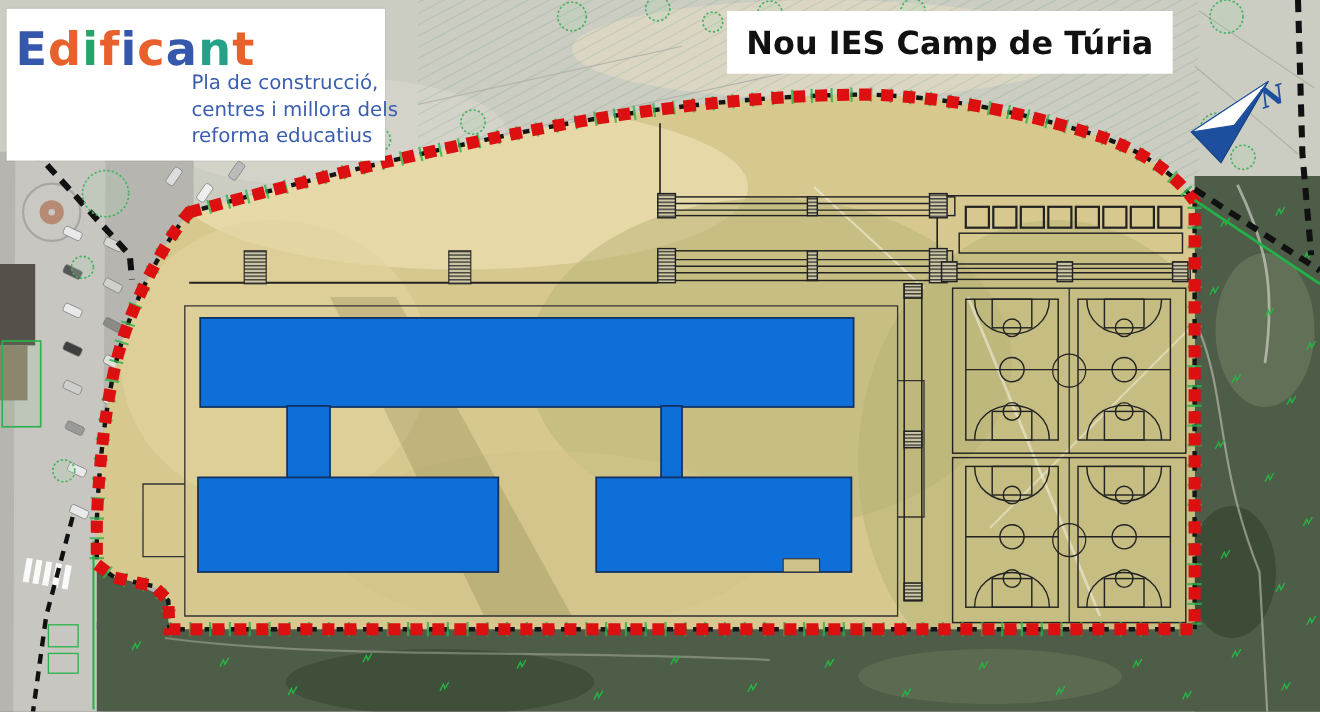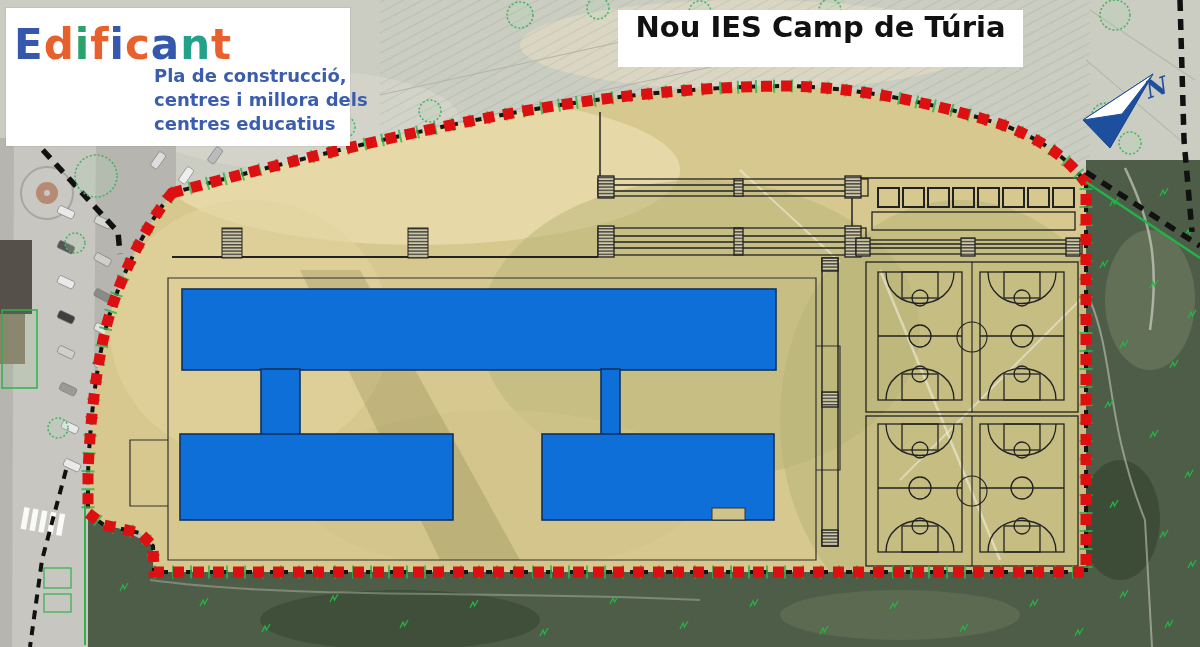--- a/index.html
+++ b/index.html
@@ -10,25 +10,25 @@
   }
   #map-svg{position:absolute;left:0;top:0;}
   .overlay-box{position:absolute;background:#ffffff;}
   #logo-box{left:6px;top:8px;width:344px;height:138px;box-shadow:0 0 0 1px rgba(0,0,0,0.05);}
   #logo-text{
     position:absolute;left:8px;top:12px;font-size:42px;font-weight:bold;
     letter-spacing:1px;font-family:"DejaVu Sans","Liberation Sans",sans-serif;
   }
   #logo-text span{display:inline-block;}
   #logo-subtitle{
-    position:absolute;left:148px;top:56px;width:220px;
-    color:#3a5dae;font-size:18px;line-height:24px;font-weight:bold;
+    position:absolute;left:168px;top:56px;width:220px;
+    color:#3a5dae;font-size:18px;line-height:24px;font-weight:normal;
     font-family:"DejaVu Sans","Liberation Sans",sans-serif;
   }
-  #title-box{left:618px;top:10px;width:405px;height:57px;display:flex;justify-content:center;}
+  #title-box{left:661px;top:10px;width:405px;height:57px;display:flex;align-items:center;justify-content:center;}
   #title-text{
     font-size:29px;font-weight:bold;color:#111;white-space:nowrap;
     font-family:"DejaVu Sans","Liberation Sans",sans-serif;
   }
 </style>
 </head>
 <body>
 
 <div id="stage">
 
@@ -305,21 +305,21 @@
     <polygon points="1153,74 1122,114 1083,120" fill="#ffffff" stroke="#1d4f9e" stroke-width="1"></polygon>
     <text x="1146" y="98" font-family="DejaVu Serif, serif" font-style="italic" font-weight="bold" font-size="24" fill="#1d4f9e" transform="rotate(-18 1150 90)">N</text>
   </g>
 </svg>
 
 <div id="logo-box" class="overlay-box">
   <div id="logo-text"><span style="color: rgb(53, 88, 172);">E</span><span style="color: rgb(232, 97, 44);">d</span><span style="color: rgb(42, 163, 107);">i</span><span style="color: rgb(232, 97, 44);">f</span><span style="color: rgb(53, 88, 172);">i</span><span style="color: rgb(232, 97, 44);">c</span><span style="color: rgb(53, 88, 172);">a</span><span style="color: rgb(35, 161, 137);">n</span><span style="color: rgb(232, 97, 44);">t</span></div>
   <div id="logo-subtitle">
     <div>Pla de construcció,</div>
     <div>centres i millora dels</div>
-    <div>centres educatius</div>
+    <div>reforma educatius</div>
   </div>
 </div>
 
 <div id="title-box" class="overlay-box">
   <div id="title-text">Nou IES Camp de Túria</div>
 </div>
 
 </div>
 
 </body></html>

